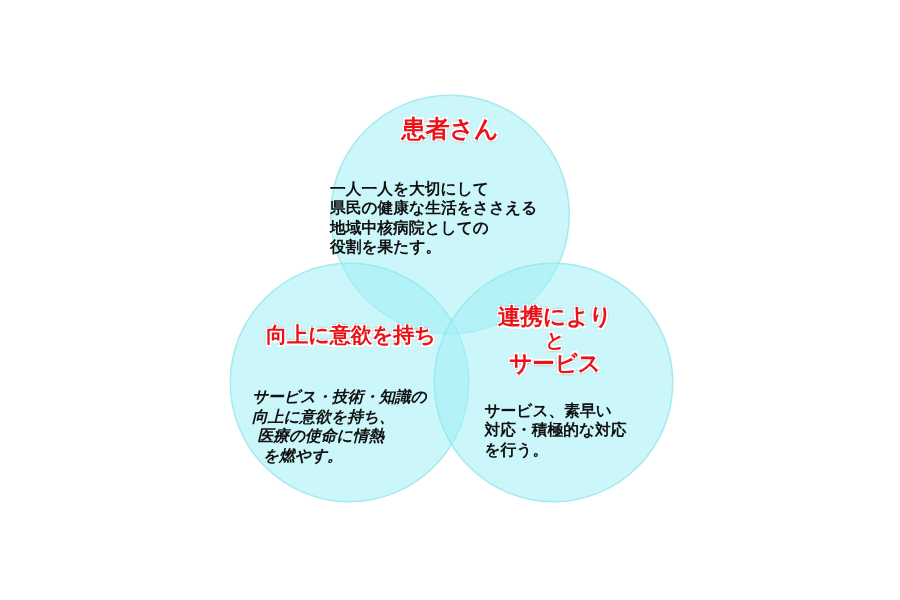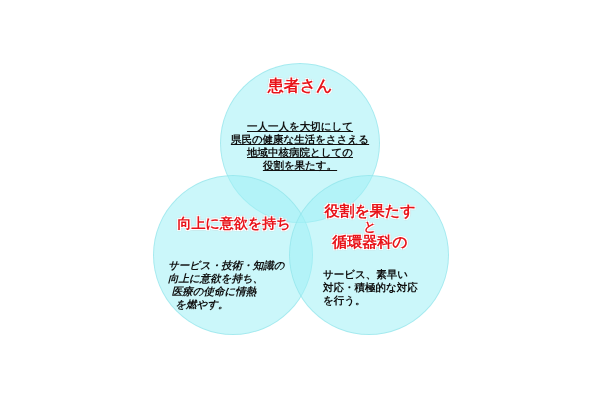--- a/index.html
+++ b/index.html
@@ -18,39 +18,39 @@
     position: absolute; text-align: center;
     color: #e8141a; font-weight: bold;
     text-shadow: -1px -1px 0 #ffffff, 1px -1px 0 #ffffff, -1px 1px 0 #ffffff, 1px 1px 0 #ffffff,
                  0 0 2px #b00000;
     white-space: nowrap;
   }
   .body-text {
     position: absolute; color: #111111; font-weight: bold;
     font-size: 10.5px; line-height: 13px; white-space: pre;
   }
-  .center { text-align: center; text-decoration: underline; }
+  .center { text-align: left; }
 </style>
 </head>
 <body>
 
 <div class="circle" style="left:220px; top:63px; width:160px; height:160px;"></div>
 <div class="circle" style="left:153px; top:175px; width:160px; height:160px;"></div>
 <div class="circle" style="left:289px; top:175px; width:160px; height:160px;"></div>
 
 <div class="heading" style="left:240px; top:76px; width:120px; font-size:16px;">患者さん</div>
 <div class="body-text center" style="left:220px; top:120px; width:160px;">一人一人を大切にして
 県民の健康な生活をささえる
 地域中核病院としての
 役割を果たす。</div>
 
 <div class="heading" style="left:172px; top:215px; width:124px; font-size:14px;">向上に意欲を持ち</div>
 <div class="body-text" style="left:168px; top:259px; width:140px;font-style:italic;">サービス・技術・知識の
 向上に意欲を持ち、
  医療の使命に情熱
   を燃やす。</div>
 
-<div class="heading" style="left:320px; top:202px; width:100px; font-size:15px;">役割を果たす</div>
+<div class="heading" style="left:320px; top:202px; width:100px; font-size:15px;">連携により</div>
 <div class="heading" style="left:320px; top:218px; width:100px; font-size:13px;">と</div>
-<div class="heading" style="left:320px; top:233px; width:100px; font-size:15px;">循環器科の</div>
+<div class="heading" style="left:320px; top:233px; width:100px; font-size:15px;">サービス</div>
 <div class="body-text" style="left:323px; top:268px; width:120px;">サービス、素早い
 対応・積極的な対応
 を行う。</div>
 
 </body></html>

